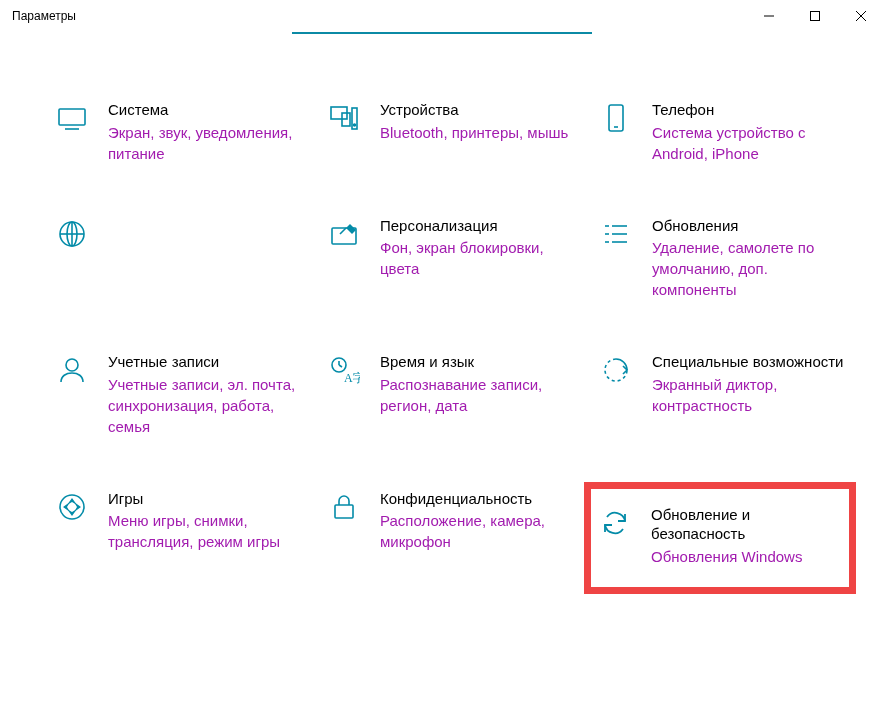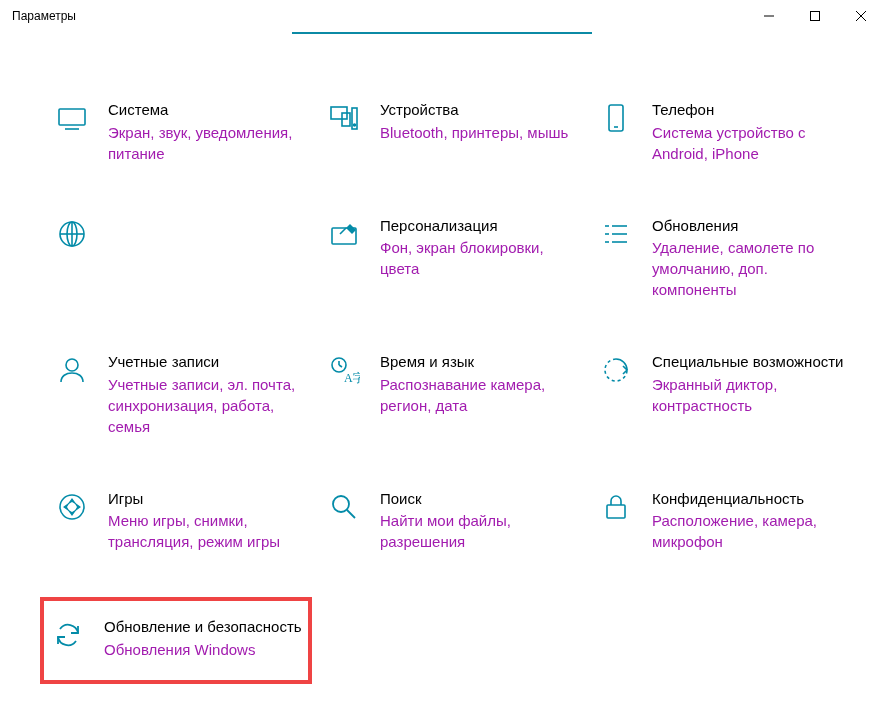--- a/index.html
+++ b/index.html
@@ -49,21 +49,21 @@
     justify-content: start;
   }
   .tile {
     display: flex;
     align-items: flex-start;
     gap: 18px;
     cursor: pointer;
     padding: 4px;
   }
   .tile.highlight {
-    border: 4px solid #ef4444;
+    border: 7px solid #ef4444;
     padding: 16px 4px 20px 6px;
     margin-left: -10px;
     margin-top: -3px;
   }
   .icon-box {
     width: 36px;
     height: 36px;
     flex-shrink: 0;
     display: flex;
     align-items: center;
@@ -214,21 +214,21 @@
     <div class="icon-box">
       <svg viewBox="0 0 32 32" fill="none" stroke="currentColor" stroke-width="1.6">
           <circle cx="11" cy="11" r="7"></circle>
           <line x1="11" y1="7" x2="11" y2="11"></line>
           <line x1="11" y1="11" x2="14" y2="13"></line>
           <text x="16" y="28" font-size="12" fill="currentColor" stroke="none" font-family="Segoe UI">A字</text>
         </svg>
     </div>
     <div class="tile-text">
       <div class="tile-title">Время и язык</div>
-      <div class="tile-desc">Распознавание камера, регион, дата</div>
+      <div class="tile-desc">Распознавание записи, регион, дата</div>
     </div>
   </div>
 
   <div class="tile">
     <div class="icon-box">
       <svg viewBox="0 0 32 32" fill="none" stroke="currentColor" stroke-width="1.6">
           <path d="M16 5 A11 11 0 1 0 27 16" stroke-dasharray="3 3"></path>
           <path d="M16 5 A11 11 0 0 1 27 16"></path>
           <polyline points="23,12 27,16 23,20"></polyline>
         </svg>
@@ -248,32 +248,20 @@
           <path d="M7 16 L14 11 L11 16 L14 21 Z" fill="currentColor" stroke="none"></path>
           <path d="M25 16 L18 11 L21 16 L18 21 Z" fill="currentColor" stroke="none"></path>
         </svg>
     </div>
     <div class="tile-text">
       <div class="tile-title">Игры</div>
       <div class="tile-desc">Меню игры, снимки, трансляция, режим игры</div>
     </div>
   </div>
 
-  <div class="tile">
-    <div class="icon-box">
-      <svg viewBox="0 0 32 32" fill="none" stroke="currentColor" stroke-width="1.8">
-          <circle cx="13" cy="13" r="8"></circle>
-          <line x1="19" y1="19" x2="27" y2="27"></line>
-        </svg>
-    </div>
-    <div class="tile-text">
-      <div class="tile-title">Поиск</div>
-      <div class="tile-desc">Найти мои файлы, разрешения</div>
-    </div>
-  </div>
 
   <div class="tile">
     <div class="icon-box">
       <svg viewBox="0 0 32 32" fill="none" stroke="currentColor" stroke-width="1.6">
           <rect x="7" y="14" width="18" height="13" rx="1"></rect>
           <path d="M11 14 V10 a5 5 0 0 1 10 0 V14"></path>
         </svg>
     </div>
     <div class="tile-text">
       <div class="tile-title">Конфиденциальность</div>

